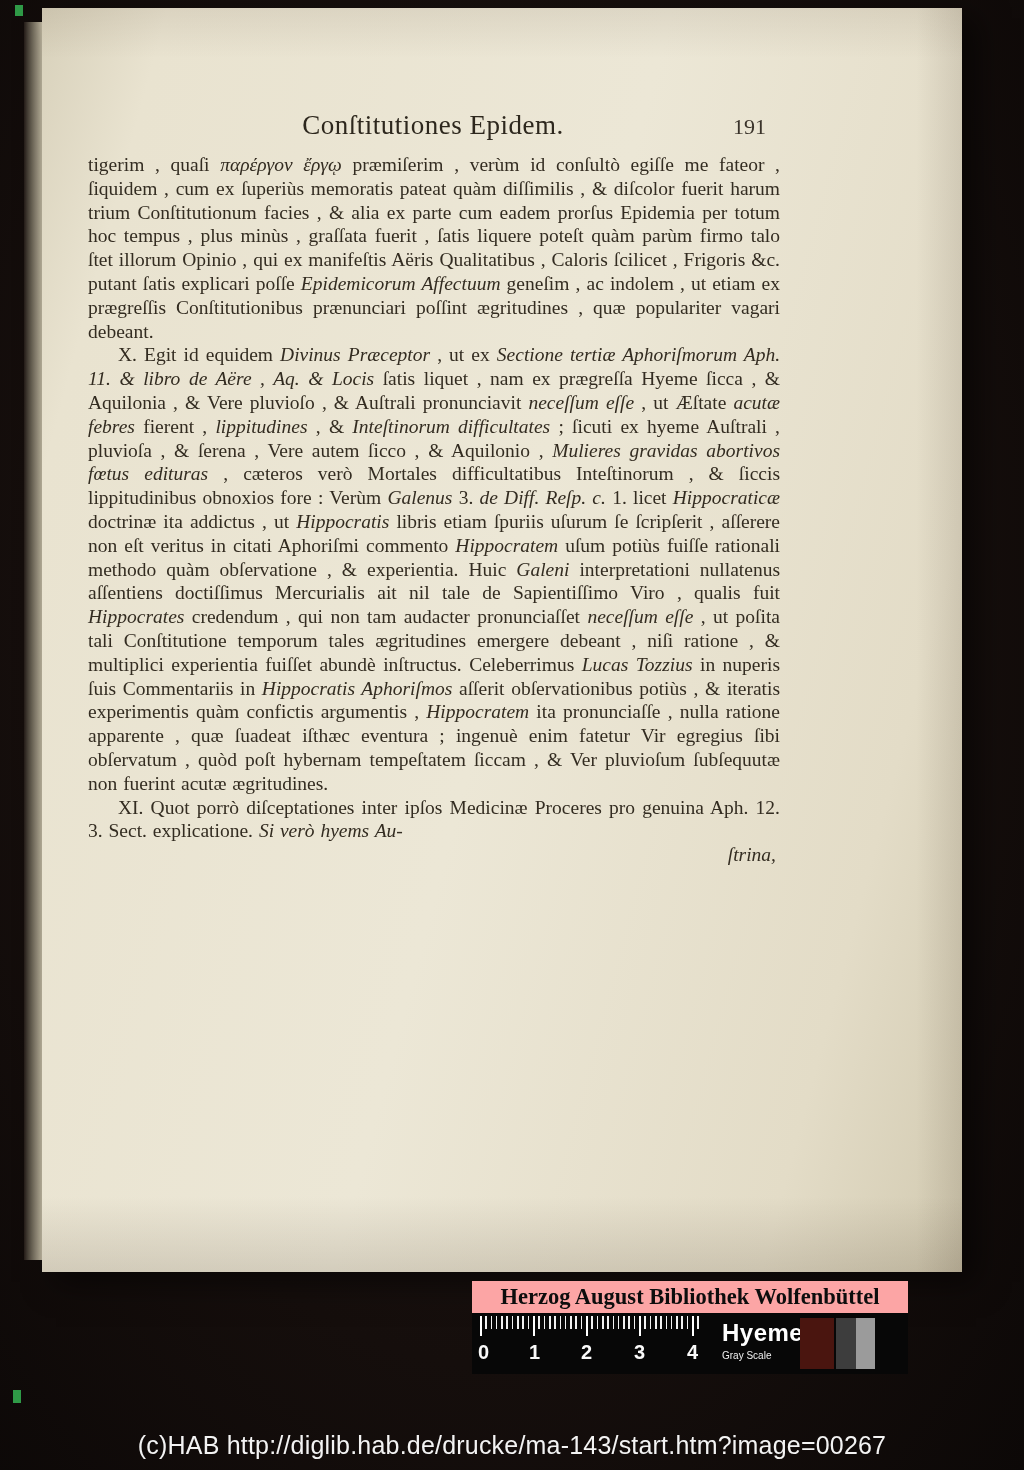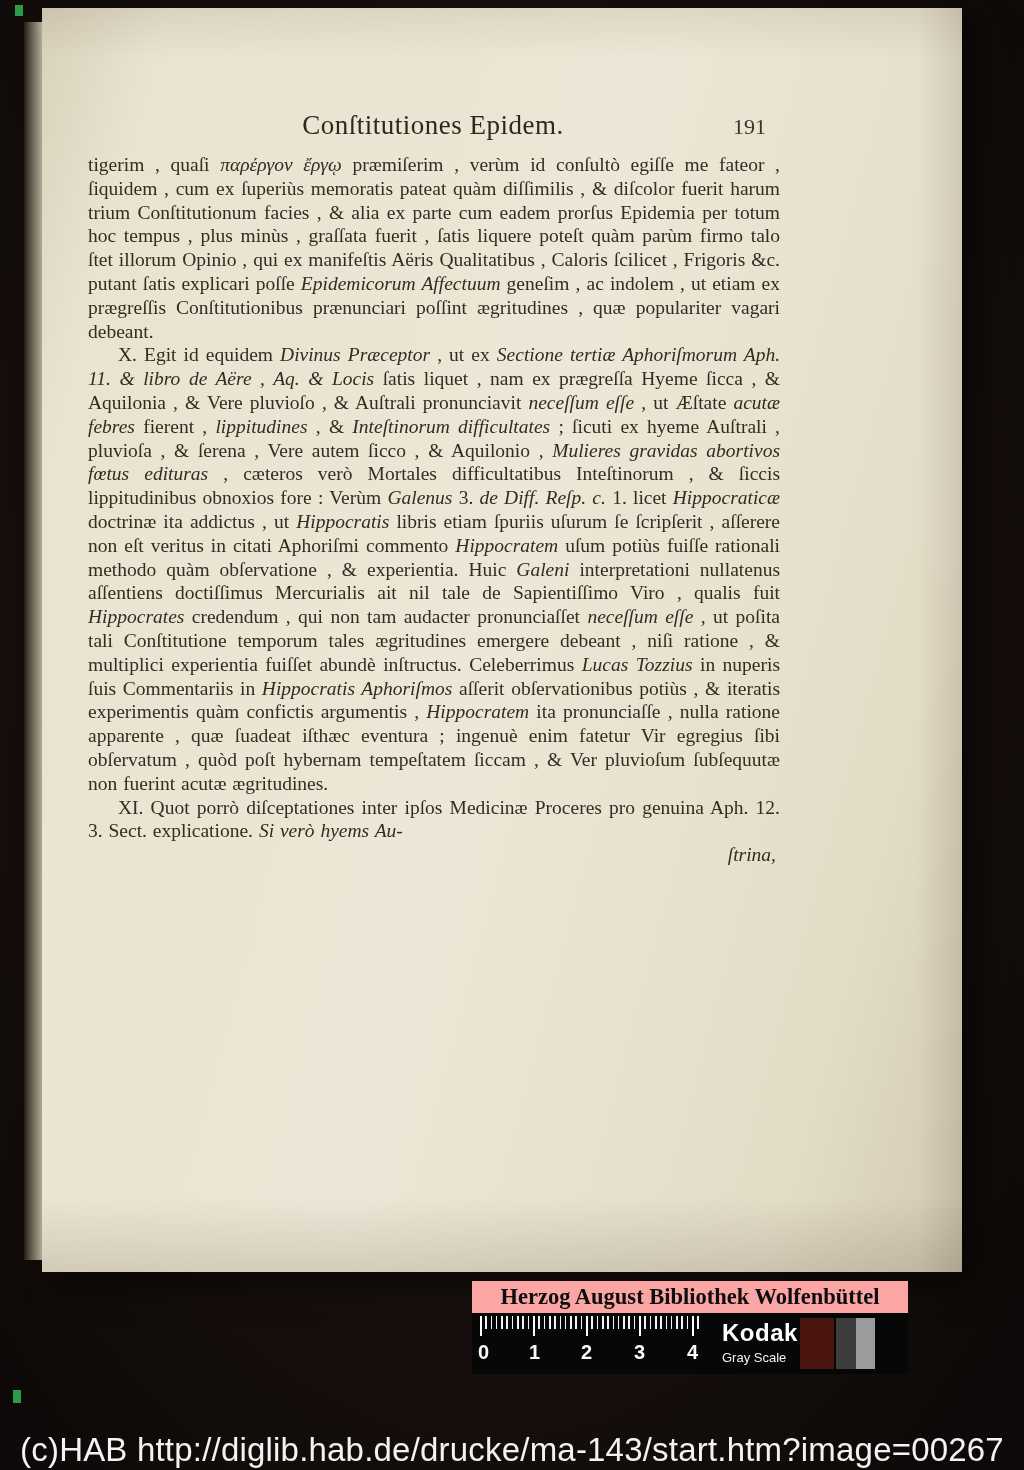--- a/index.html
+++ b/index.html
@@ -79,30 +79,30 @@
   .ruler-numbers span:nth-child(2){ left:49px; }
   .ruler-numbers span:nth-child(3){ left:101px; }
   .ruler-numbers span:nth-child(4){ left:154px; }
   .ruler-numbers span:nth-child(5){ left:207px; }
   .kodak-brand {
     position:absolute; left:250px; top:6px; color:#ffffff;
     font-family:"Liberation Sans", sans-serif; font-weight:bold; font-size:24px; letter-spacing:0.5px;
   }
   .grayscale-label {
     position:absolute; left:250px; top:37px; color:#f0f0f0;
-    font-family:"Liberation Sans", sans-serif; font-size:13px;
+    font-family:"Liberation Sans", sans-serif; font-size:10px;
   }
   .patch { position:absolute; top:5px; height:51px; }
   .patch.p1 { left:328px; width:34px; }
   .patch.p2 { left:364px; width:20px; }
   .patch.p3 { left:384px; width:19px; }
 
   .caption {
     position:absolute; left:0; top:1431px; width:1024px; text-align:center;
-    color:#f3f3f3; font-family:"Liberation Sans", sans-serif; font-size:33px; letter-spacing:0.2px;
+    color:#f3f3f3; font-family:"Liberation Sans", sans-serif; font-size:25px; letter-spacing:0.2px;
   }
 </style>
 </head>
 <body>
 
 <div class="photo">
 
   <div class="reg-mark top"></div>
   <div class="reg-mark bottom"></div>
 
@@ -130,21 +130,21 @@
         <div class="ruler-ticks-minor"></div>
         <div class="ruler-ticks-major"></div>
         <div class="ruler-numbers">
           <span>0</span>
           <span>1</span>
           <span>2</span>
           <span>3</span>
           <span>4</span>
         </div>
       </div>
-      <div class="kodak-brand">Kodak</div>
+      <div class="kodak-brand">Hyeme</div>
       <div class="grayscale-label">Gray Scale</div>
       <div class="patch p1" style="background: rgb(74, 21, 15);"></div>
       <div class="patch p2" style="background: rgb(61, 61, 61);"></div>
       <div class="patch p3" style="background: rgb(155, 155, 155);"></div>
     </div>
   </div>
 
   <div class="caption">(c)HAB http://diglib.hab.de/drucke/ma-143/start.htm?image=00267</div>
 
 </div>

